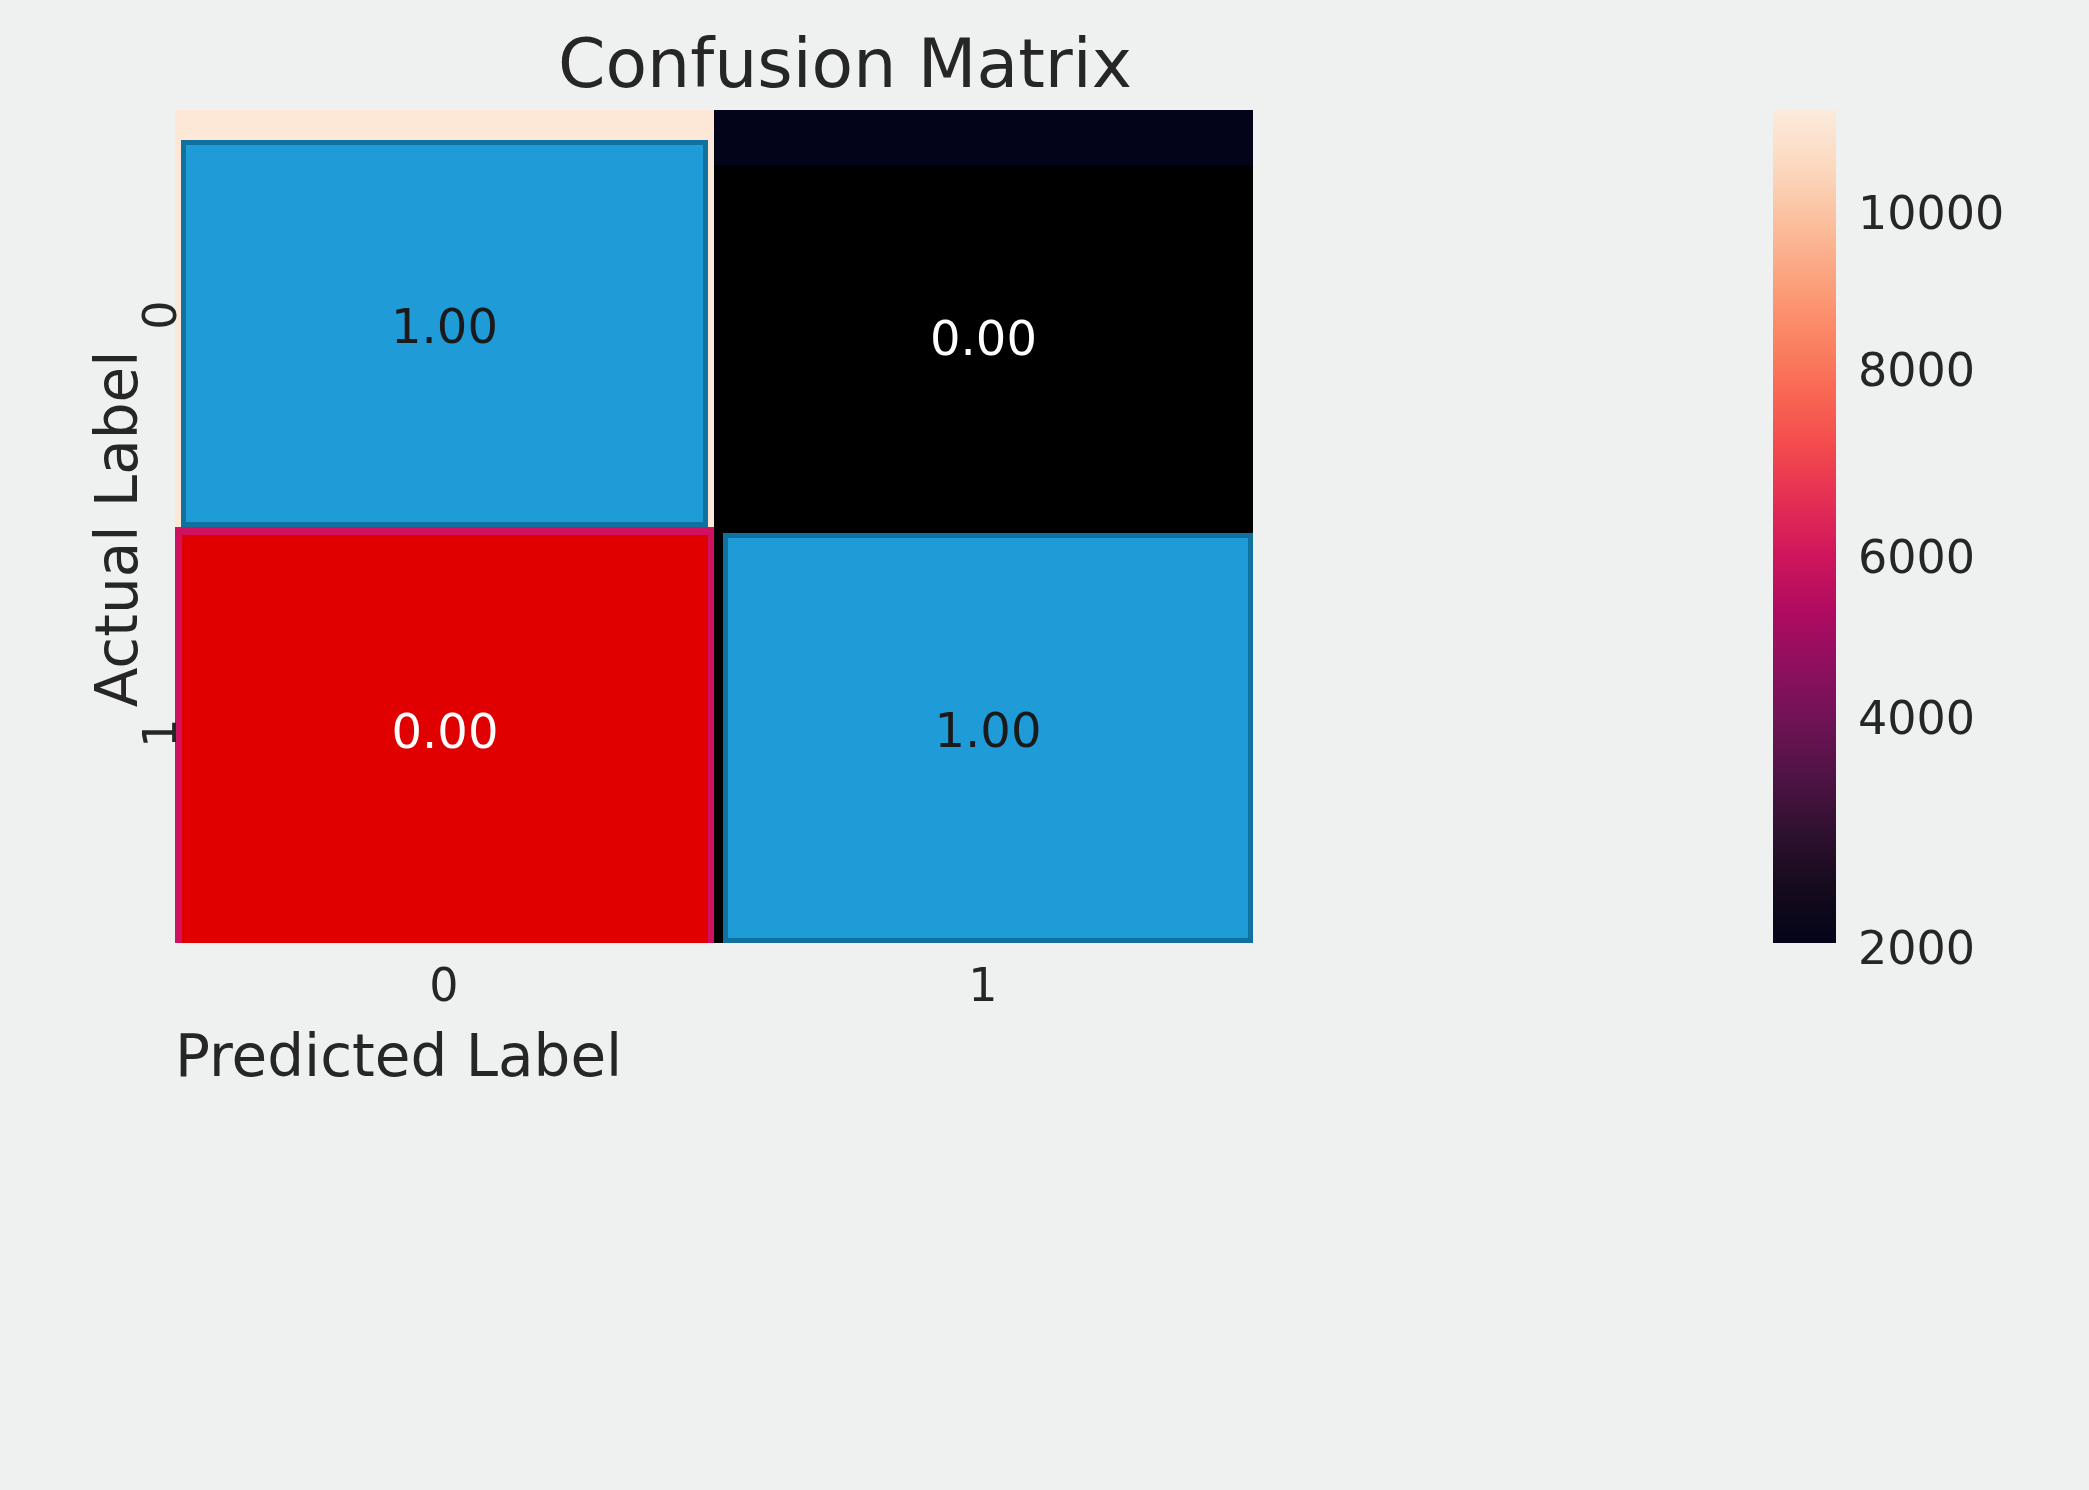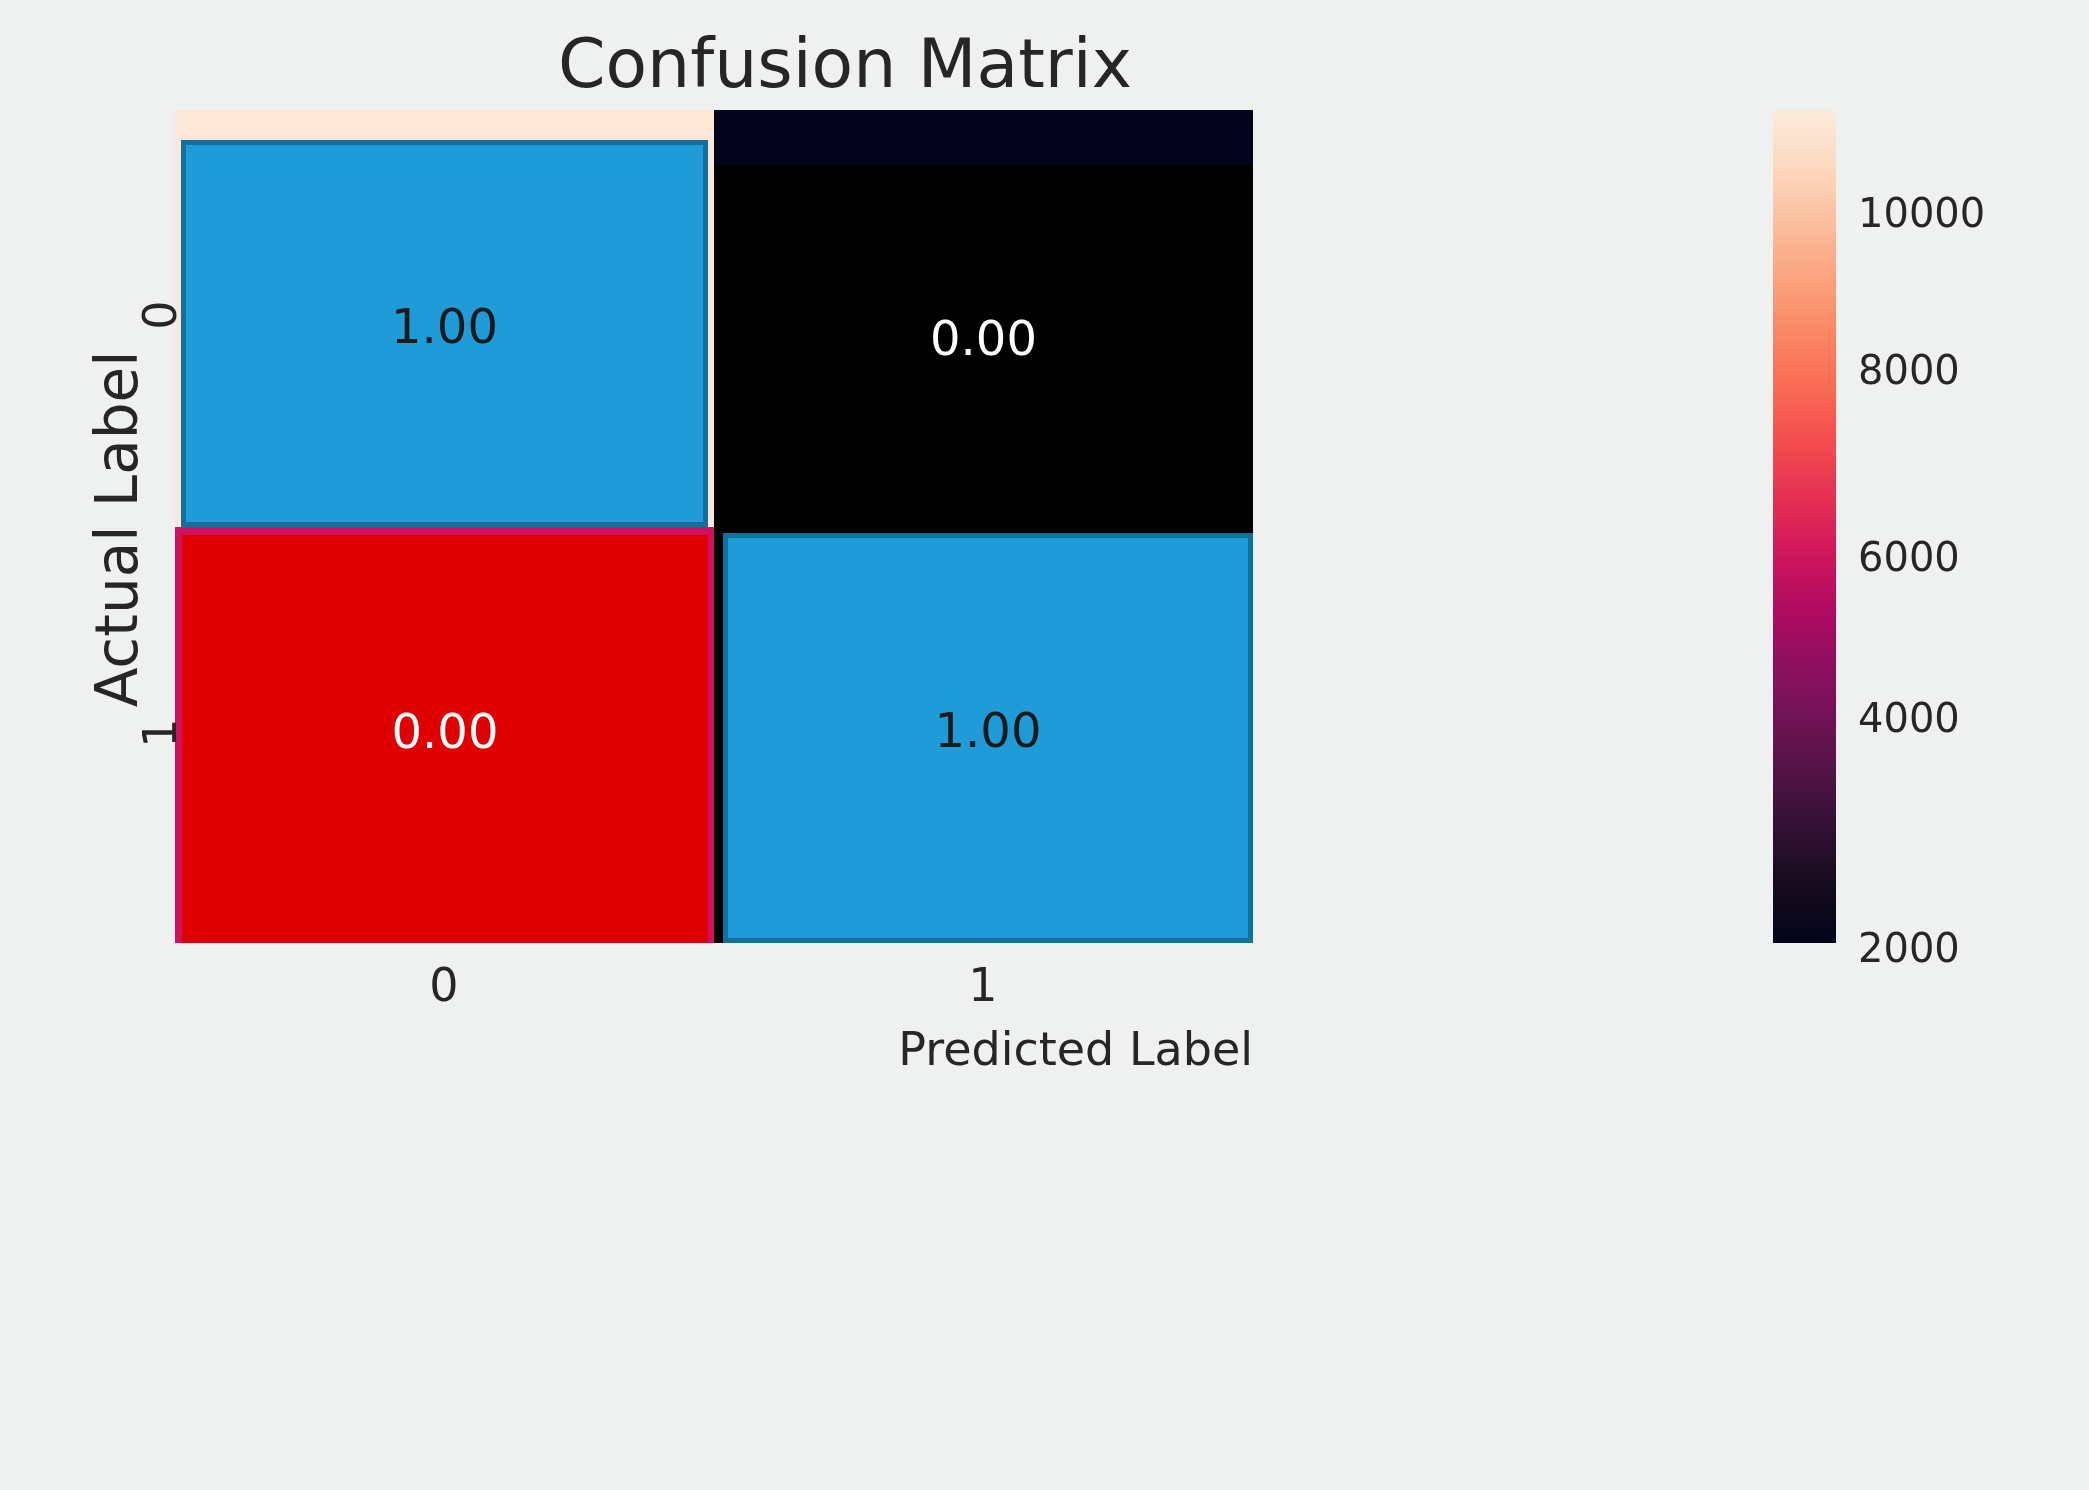--- a/index.html
+++ b/index.html
@@ -103,22 +103,22 @@
   }
   #ytick-0 { top: 288px; }
   #ytick-1 { top: 706px; }
 
   
   #xlabel {
     position: absolute;
     left: 175px;
     top: 1022px;
     width: 1078px;
-    text-align: right;
-    font-size: 46px;
+    text-align: left;
+    font-size: 58px;
     color: #262626;
     white-space: nowrap;
   }
   #ylabel {
     position: absolute;
     left: -300px;
     top: 495px;
     width: 833px;
     text-align: center;
     font-size: 58px;
@@ -138,21 +138,21 @@
   }
   #colorbar-gradient {
     position: absolute;
     left: 0; top: 0;
     width: 100%;
     height: 100%;
   }
   .cbar-tick-label {
     position: absolute;
     left: 1858px;
-    font-size: 40px;
+    font-size: 46px;
     color: #262626;
     white-space: nowrap;
     transform: translateY(-50%);
   }
 </style>
 </head>
 <body style="background: rgb(239, 240, 240);">
 
 <div id="figure" style="background: rgb(239, 240, 240);">
 

